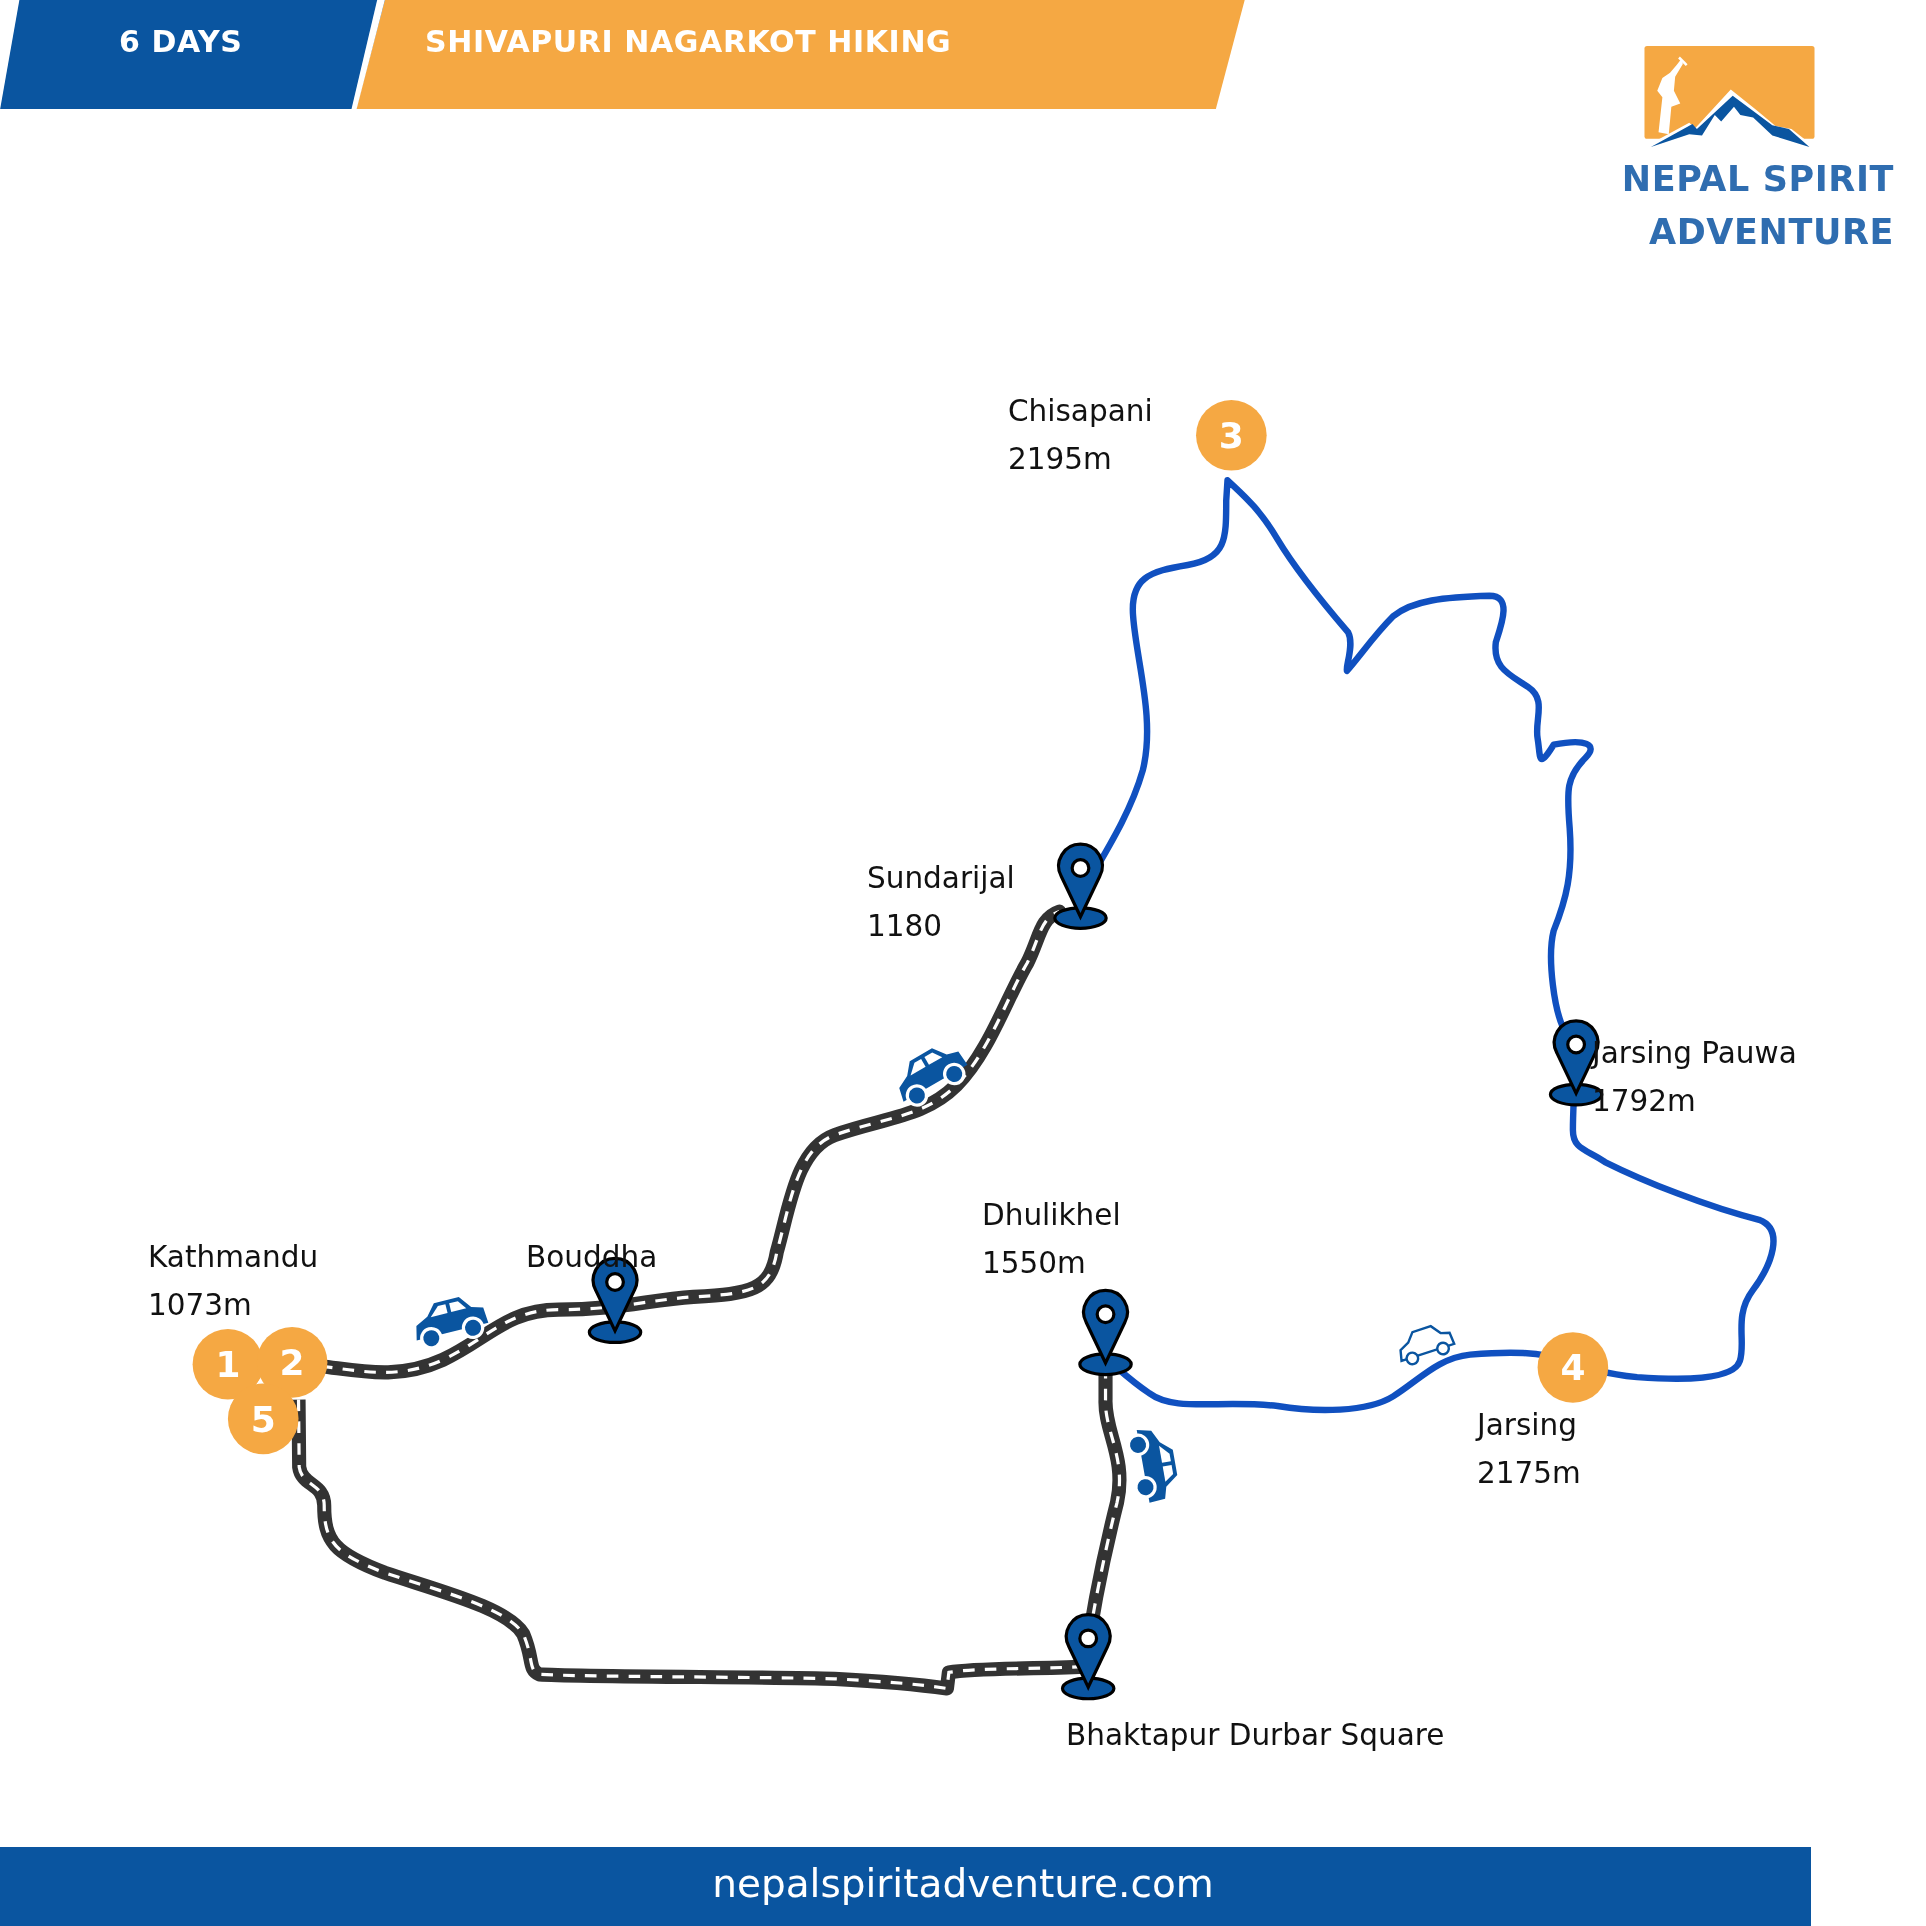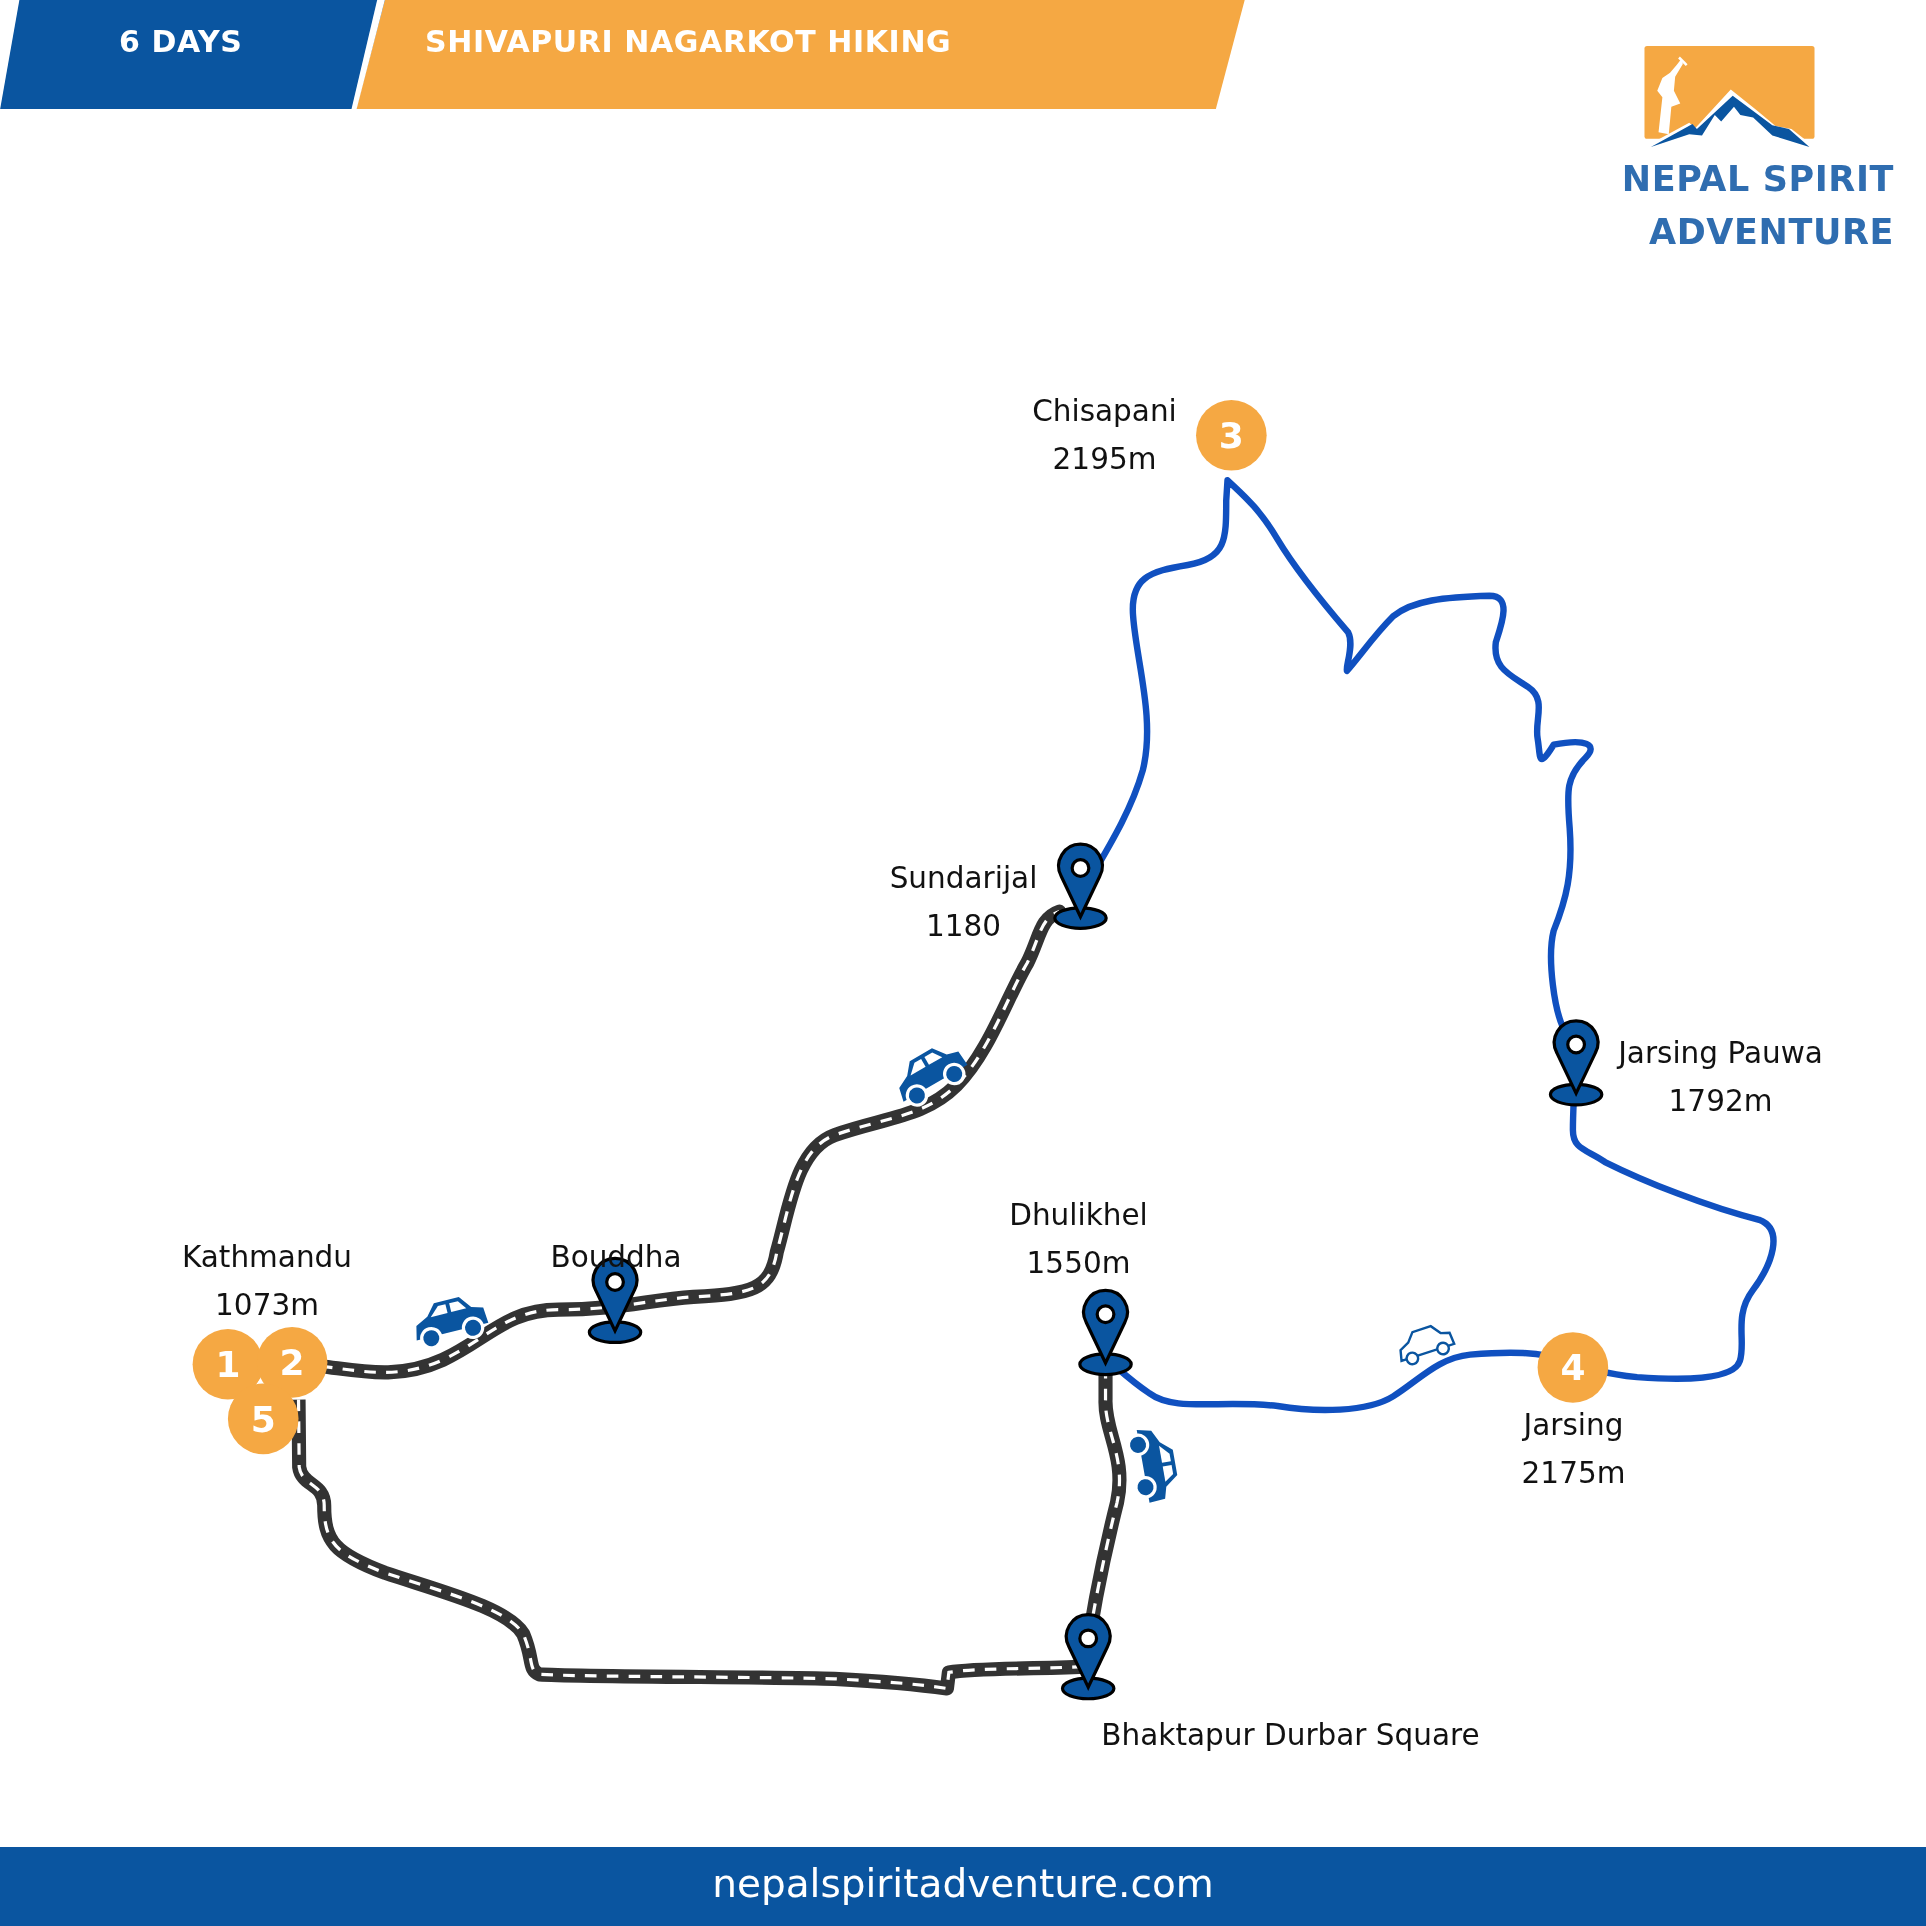--- a/index.html
+++ b/index.html
@@ -7,22 +7,22 @@
   .banner-days { position: absolute; left: 0; top: 0; width: 385px; height: 109px; }
   .banner-title { position: absolute; left: 0; top: 0; width: 1284px; height: 109px; }
   .banner-text { position: absolute; color: #ffffff; font-weight: bold; font-family: "DejaVu Sans", sans-serif; font-size: 30px; letter-spacing: 0.6px; white-space: nowrap; }
   .days-text { left: 119px; top: 24.4px; }
   .title-text { left: 425px; top: 24.4px; }
   .logo-box { position: absolute; left: 1644px; top: 46px; width: 171px; height: 101px; }
   .logo-name { position: absolute; left: 1573px; width: 321px; text-align: right; color: #2f6db0; font-weight: bold; font-family: "DejaVu Sans", sans-serif; font-size: 35px; letter-spacing: 0.6px; }
   .logo-line1 { top: 159px; }
   .logo-line2 { top: 212px; }
   .map-svg { position: absolute; left: 0; top: 0; width: 1926px; height: 1926px; }
-  .label { position: absolute; color: #111; font-family: "DejaVu Sans", sans-serif; font-size: 29.5px; line-height: 48px; text-align: center; white-space: nowrap; }
-  .footer { position: absolute; left: 0; top: 1847px; width: 1926px; height: 79px; background: #0a55a0; }
+  .label { position: absolute; color: #111; font-family: "DejaVu Sans", sans-serif; font-size: 29.5px; line-height: 48px; text-align: left; white-space: nowrap; }
+  .footer { position: absolute; left: 0; top: 1847px; width: 1783px; height: 79px; background: #0a55a0; padding-left: 28px; }
   .footer-text { position: absolute; left: 0; top: 14px; width: 1926px; text-align: center; color: #ffffff; font-family: "DejaVu Sans", sans-serif; font-size: 39px; }
 </style>
 </head>
 <body>
 
 <svg class="banner-title" viewBox="0 0 2000 170">
   <polygon points="595,0 1940,0 1895,170 550,170" fill="#f5a843"></polygon>
 </svg>
 <svg class="banner-days" viewBox="0 0 600 170">
   <polygon points="30,0 600,0 555,170 0,170" fill="#0a55a0"></polygon>

